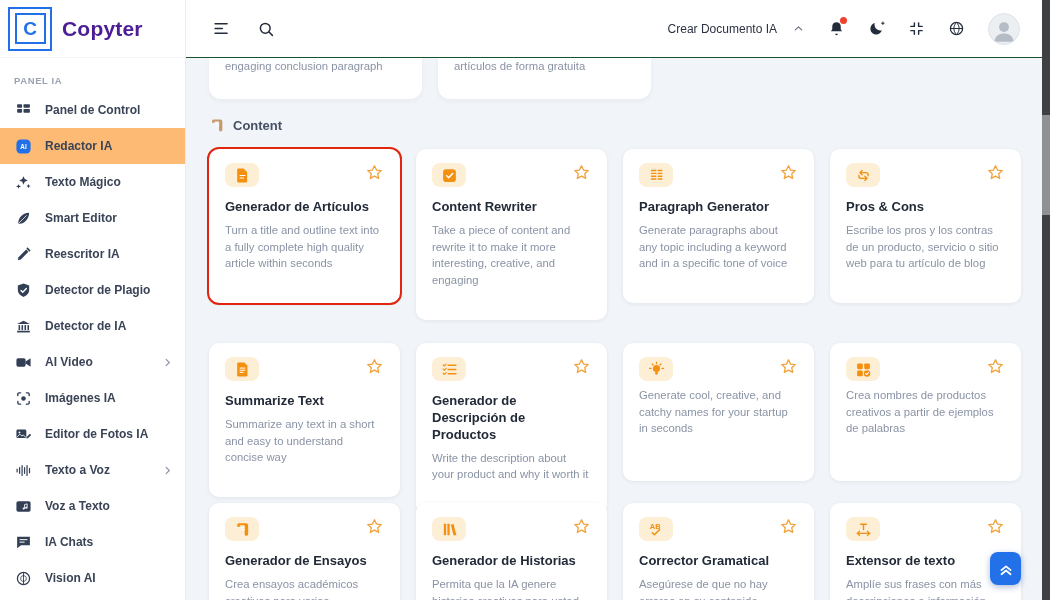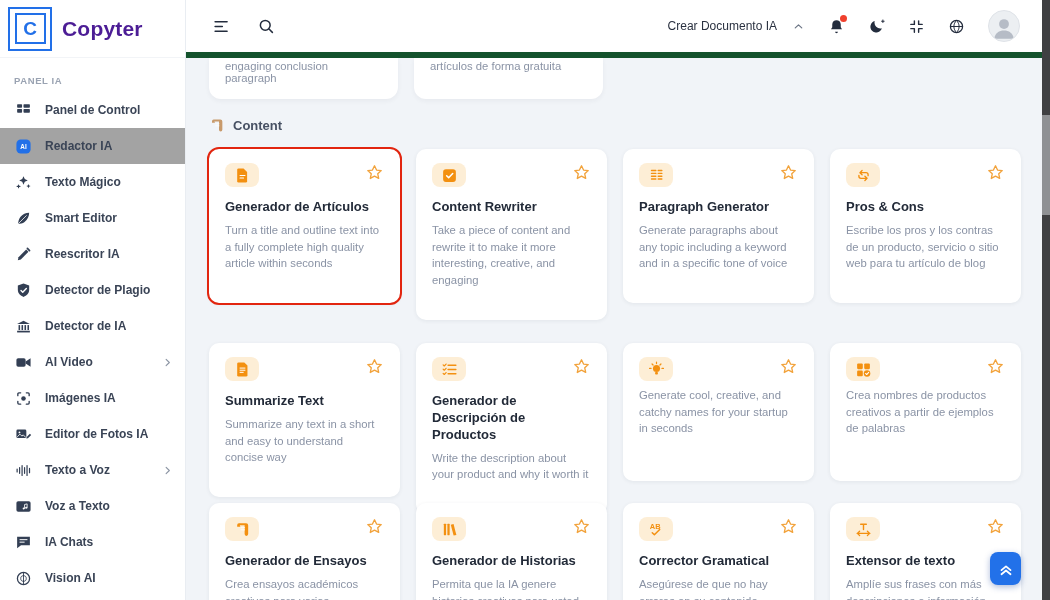--- a/index.html
+++ b/index.html
@@ -9,42 +9,42 @@
   .app { display:flex; width:1050px; height:600px; }
 
   
   .sidebar { width:186px; background:#fff; border-right:1px solid #e9edf2; flex-shrink:0; z-index:5; }
   .logo-row { height:58px; display:flex; align-items:center; padding-left:8px; border-bottom:1px solid #f2f4f7; cursor:pointer; }
   .logo-box { width:44px; height:44px; border:2px solid #2270e8; display:flex; align-items:center; justify-content:center; background:#fff; }
   .logo-inner { width:31px; height:31px; border:2px solid #2270e8; color:#2270e8; font-weight:bold; font-size:19px; display:flex; align-items:center; justify-content:center; }
   .brand-name { color:#4c1d95; font-weight:bold; font-size:21px; margin-left:10px; letter-spacing:.2px; }
   .section-label { font-size:9.5px; color:#9aa3b2; letter-spacing:.6px; padding:17px 0 6px 14px; font-weight:bold; }
   .nav-item { height:36px; display:flex; align-items:center; padding:0 12px 0 14px; color:#3a4456; font-size:12px; font-weight:bold; cursor:pointer; }
-  .nav-item.active { background:#a3a3a3; }
+  .nav-item.active { background:#fdba74; }
   .nav-icon { width:18px; height:18px; margin-right:13px; display:flex; align-items:center; justify-content:center; color:#333f54; flex-shrink:0; }
   .nav-label { white-space:nowrap; overflow:hidden; }
   .nav-chevron { margin-left:auto; color:#8b94a3; display:flex; align-items:center; }
 
   
   .main-col { flex:1; display:flex; flex-direction:column; min-width:0; }
-  .topbar { height:58px; background:#fff; border-bottom:6px solid #14532d; display:flex; align-items:center; padding:0 30px 0 26px; flex-shrink:0; }
+  .topbar { height:58px; background:#fff; border-bottom:1px solid #14532d; display:flex; align-items:center; padding:0 30px 0 26px; flex-shrink:0; }
   .tb-icon { color:#232c3d; display:flex; align-items:center; justify-content:center; cursor:pointer; }
   .tb-icon + .tb-icon { }
   #icon-search { margin-left:26px; }
   .tb-right { margin-left:auto; display:flex; align-items:center; gap:23px; }
   .create-doc { font-size:12px; color:#2a3140; cursor:pointer; white-space:nowrap; }
   .caret { color:#6b7484; margin-left:-8px; }
   .bell { position:relative; }
   .bell .dot { position:absolute; top:-3px; right:-2px; width:7px; height:7px; border-radius:50%; background:#f0402e; }
   .avatar { width:32px; height:32px; border-radius:50%; background:#eceff2; border:1px solid #dfe3e8; display:flex; align-items:flex-end; justify-content:center; overflow:hidden; cursor:pointer; }
 
   
   .main { flex:1; position:relative; padding-left:23px; overflow:hidden; }
   .card-row { display:flex; gap:16px; align-items:flex-start; }
-  .stub-card { width:189px; height:41px; background:#fff; border-radius:0 0 12px 12px; box-shadow:0 2px 5px rgba(30,40,60,.05); padding:2px 16px 0; font-size:11.3px; color:#8a93a5; }
+  .stub-card { width:213px; height:41px; background:#fff; border-radius:0 0 12px 12px; box-shadow:0 2px 5px rgba(30,40,60,.05); padding:2px 16px 0; font-size:11.3px; color:#8a93a5; }
   .section-head { margin-top:18px; display:flex; align-items:center; gap:8px; font-size:13px; font-weight:bold; color:#475063; }
   .sec-icon { width:16px; height:16px; color:#c89a6b; display:flex; }
   .row1 { margin-top:16px; height:177px; }
   .row2 { height:160px;margin-top:17px; }
 
   .card { width:191px; background:#fff; border-radius:10px; padding:14px 16px 31px; box-shadow:0 1px 4px rgba(30,40,60,.07); min-height:138px; cursor:pointer; }
   .card.highlighted { outline:2px solid #e2250f; }
   .card-top { display:flex; justify-content:space-between; align-items:flex-start; }
   .tile { width:34px; height:24px; border-radius:8px; background:#fdeed6; color:#f39010; display:flex; align-items:center; justify-content:center; }
   .star { color:#f2a33c; display:flex; cursor:pointer; }

